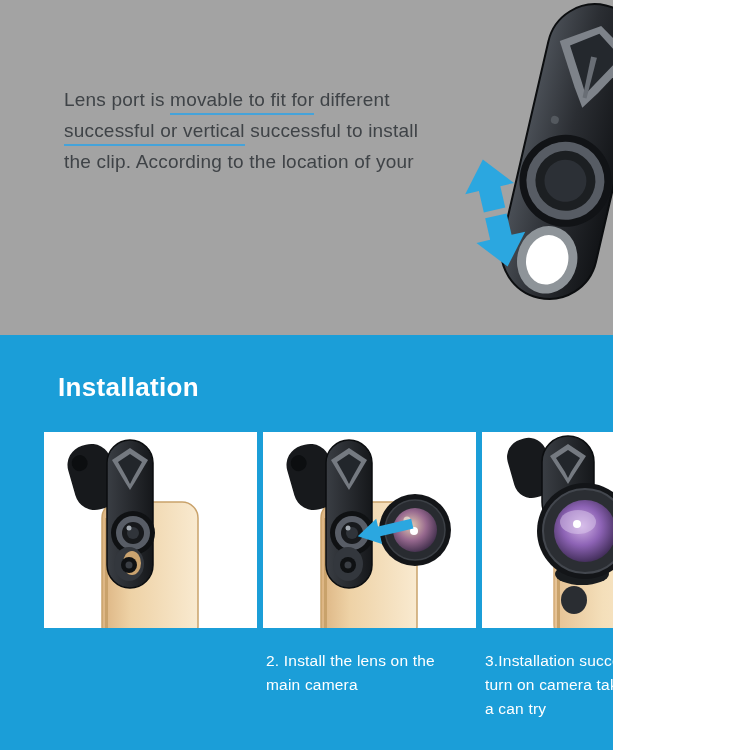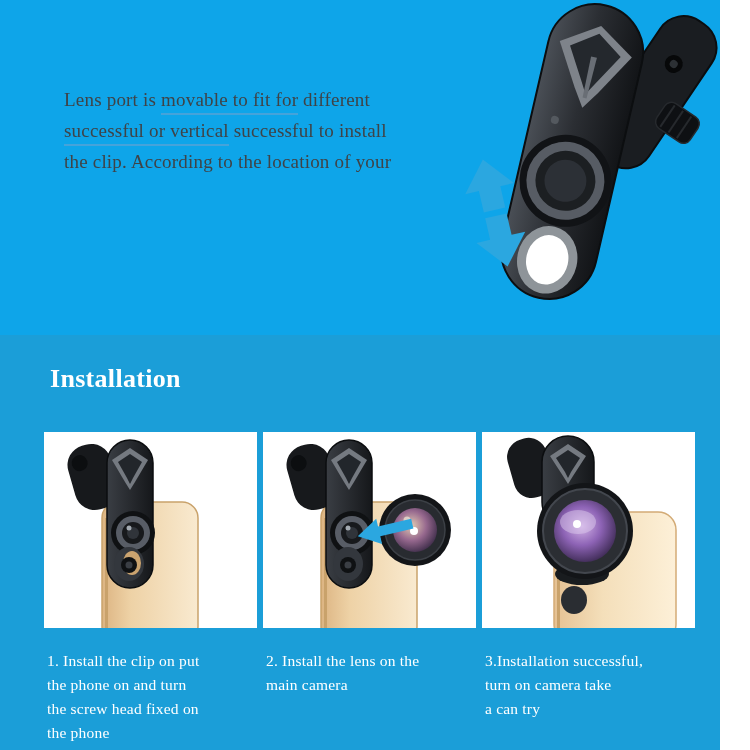--- a/index.html
+++ b/index.html
@@ -1,26 +1,26 @@
 <!DOCTYPE html>
 <html><head>
 <meta charset="utf-8">
 <style>
   html,body{margin:0;padding:0;background:#ffffff;}
-  .page{position:relative;width:720px;height:750px;overflow:hidden;background:#0ea5e9;
-        font-family:Liberation Serif, serif;}
+  .page{position:relative;width:613px;height:750px;overflow:hidden;background:#a3a3a3;
+        font-family:Liberation Sans, sans-serif;}
   
   .intro{position:absolute;left:64px;top:84px;width:420px;color:#3f4347;
          font-size:19px;line-height:31px;letter-spacing:.2px;}
   .intro .line{white-space:nowrap;}
   .intro .ul{border-bottom:2.5px solid #45a3da;padding-bottom:3px;}
   .clip-art{position:absolute;left:450px;top:0;}
   
   .blue-section{position:absolute;left:0;top:335px;width:750px;height:415px;background:#1b9ed8;}
-  .heading{position:absolute;left:50px;top:29px;margin:0;color:#ffffff;
+  .heading{position:absolute;left:50px;top:29px;margin:8px;color:#ffffff;
            font-size:26px;font-weight:bold;letter-spacing:.3px;}
   .card{position:absolute;top:97px;width:213px;height:196px;background:#ffffff;overflow:hidden;}
   .card.c1{left:44px;} .card.c2{left:263px;} .card.c3{left:482px;}
   .card svg{display:block;}
   .caption{position:absolute;top:314px;margin:0;width:212px;color:#ffffff;
            font-size:15.5px;line-height:24px;letter-spacing:.2px;white-space:pre-line;}
   .caption.p1{left:47px;} .caption.p2{left:266px;} .caption.p3{left:485px;}
 </style>
 </head>
 <body>
@@ -212,23 +212,19 @@
           <circle cx="103" cy="99" r="48" fill="#131518"></circle>
           <circle cx="103" cy="99" r="42" fill="#2b2e33" stroke="#43474e" stroke-width="2"></circle>
           <circle cx="103" cy="99" r="31" fill="url(#glass3)"></circle>
           <ellipse cx="96" cy="90" rx="18" ry="12" fill="#dcc9ec" opacity="0.5"></ellipse>
           <circle cx="95" cy="92" r="4" fill="#ffffff"></circle>
           <ellipse cx="92" cy="168" rx="13" ry="14" fill="#2a2d32"></ellipse>
         </g>
       </svg>
     </div>
 
-    <p class="caption p1">1. Install the clip on put
-the phone on and turn
-the screw head fixed on
-the phone</p>
     <p class="caption p2">2. Install the lens on the
 main camera</p>
     <p class="caption p3">3.Installation successful,
 turn on camera take
 a can try</p>
   </section>
 </div>
 
 </body></html>

